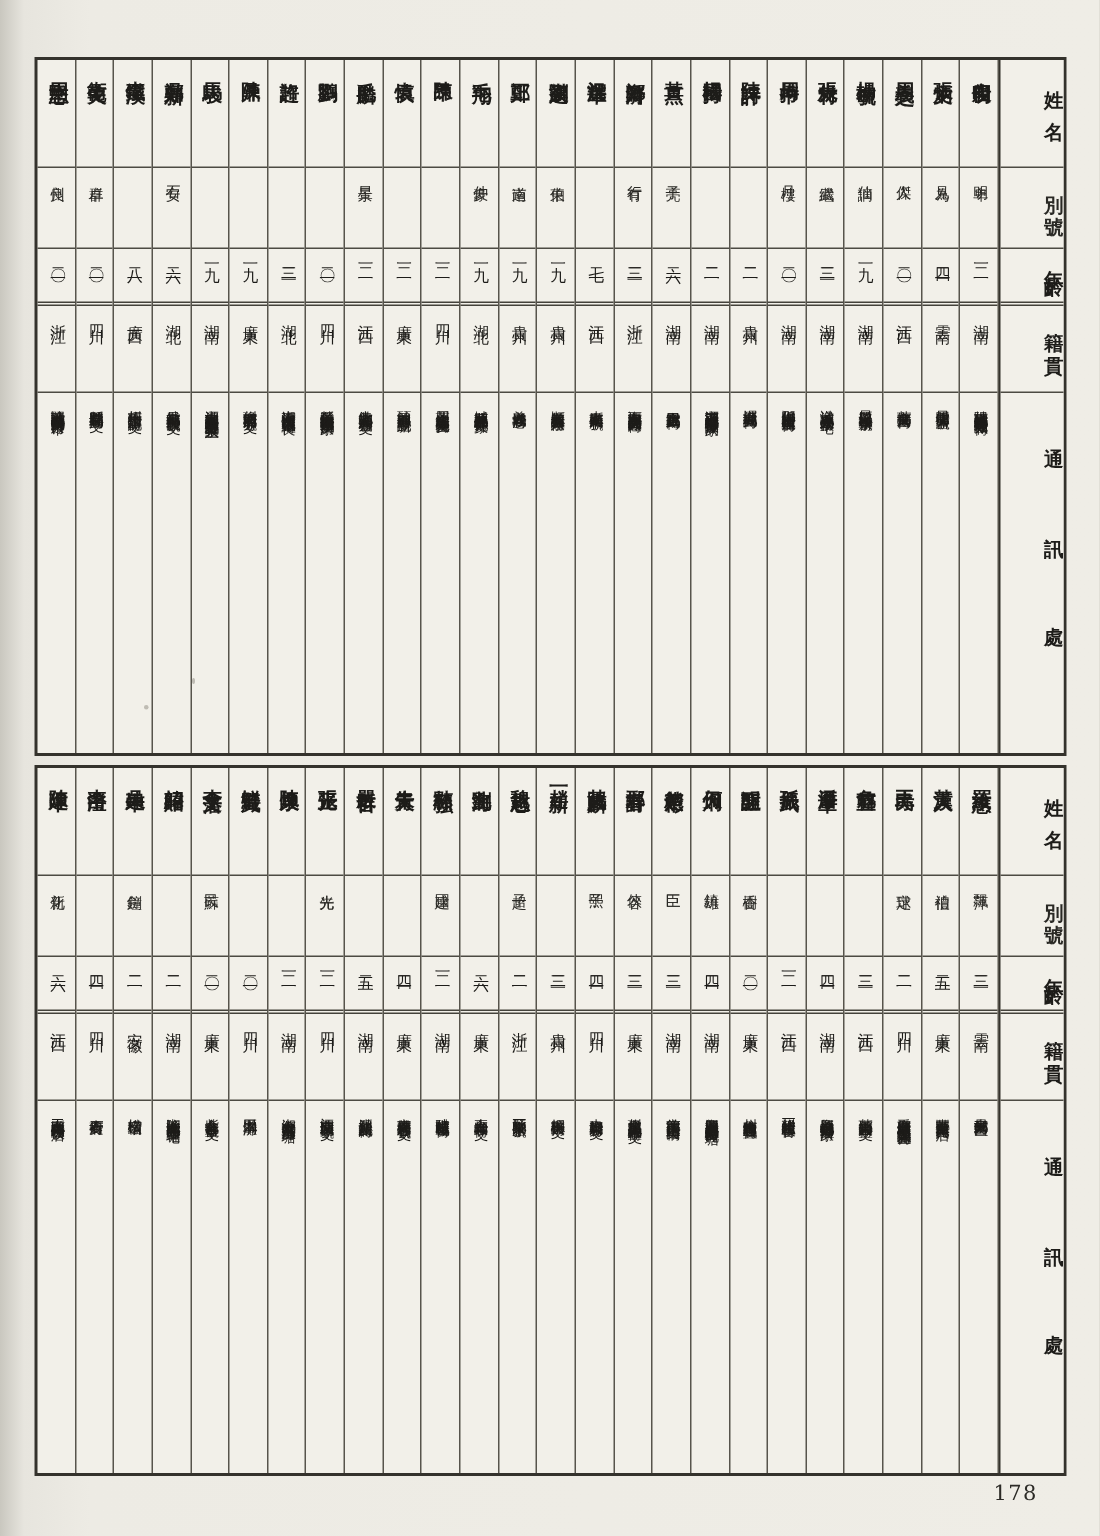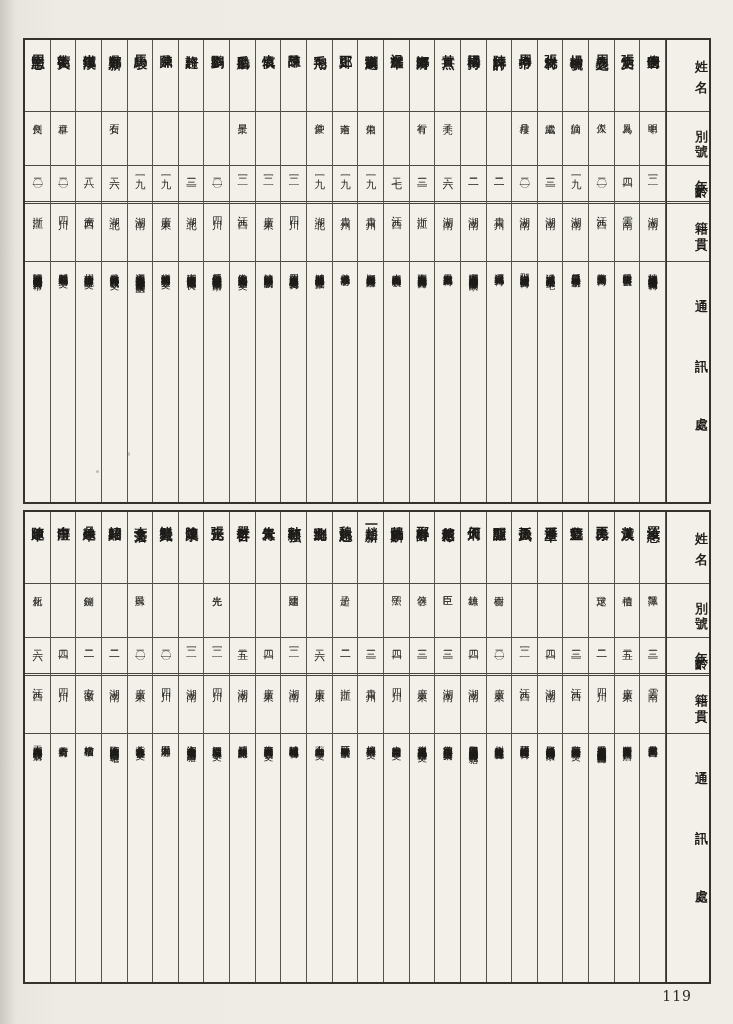--- a/index.html
+++ b/index.html
@@ -976,17 +976,17 @@
 </div>
     <div class="headcol">
       <div class="cell name h-name vtx">姓名</div>
       <div class="cell alias h-alias vtx">別號</div>
       <div class="cell age h-age vtx">年齡</div>
       <div class="cell origin h-origin vtx">籍貫</div>
       <div class="cell address h-address vtx">通訊處</div>
     </div>
   </section>
 
-  <div class="page-number">119</div>
+  <div class="page-number">178</div>
 
   <div class="speck" style="left:96px;top:470px;width:3px;height:3px;"></div>
   <div class="speck" style="left:128px;top:452px;width:2px;height:4px;"></div>
 </div>
 
 </body></html>

